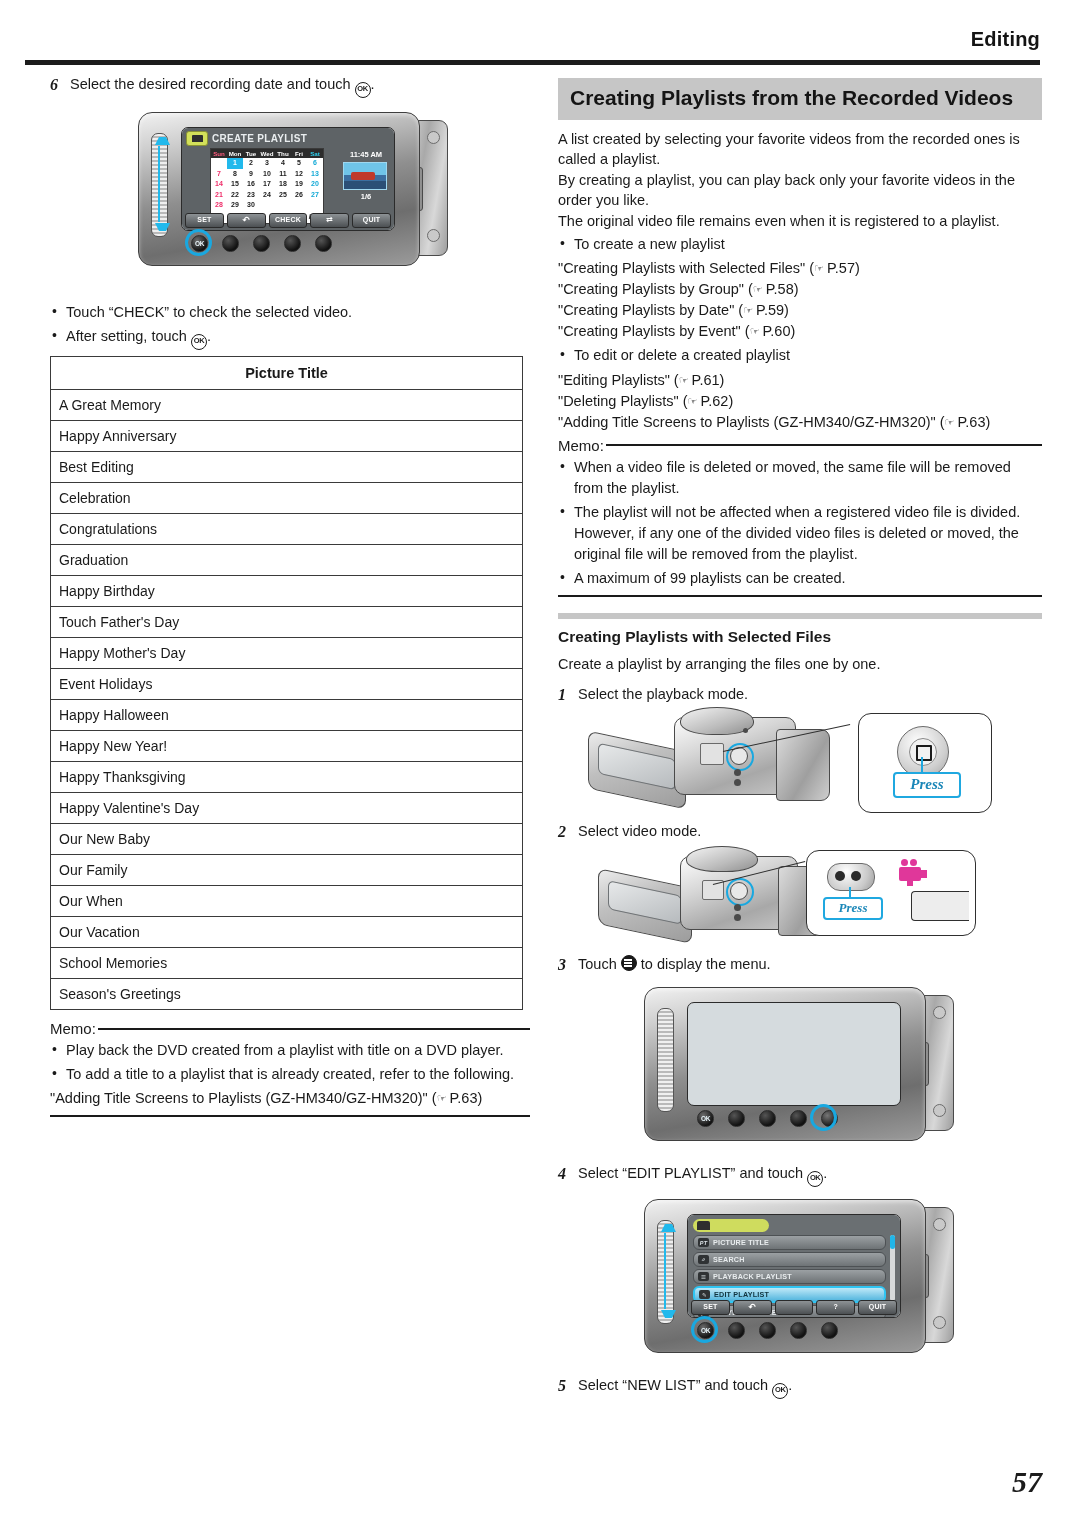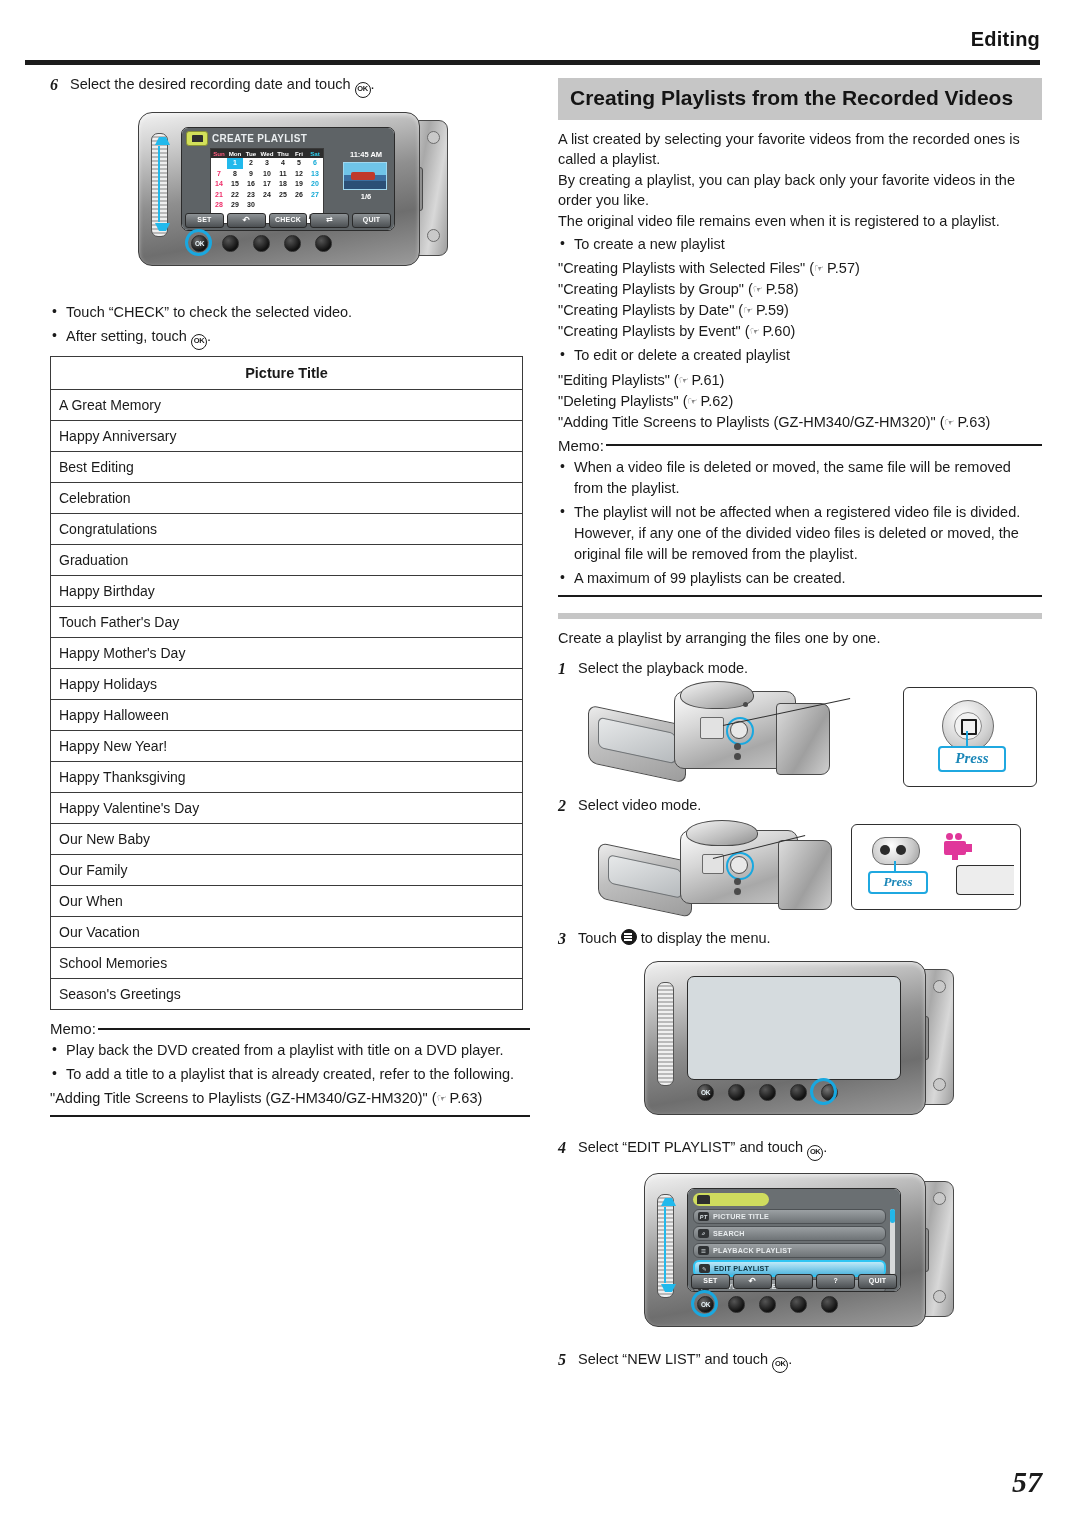--- a/index.html
+++ b/index.html
@@ -176,21 +176,21 @@
   .mrow.sel{
     background:linear-gradient(180deg,#bfe9f8,#4fb4dd);border:2px solid #2fc5f3;color:#10343f;
   }
   .mscroll{
     position:absolute;right:5px;top:20px;width:5px;height:66px;background:#d7dadb;border-radius:3px;
   }
   .mscroll i{position:absolute;left:0;top:0;width:5px;height:14px;background:#22b6e8;border-radius:3px;}
 
   
   .callout{
-    position:absolute;border:1.6px solid #2f2f2f;border-radius:6px;background:#fff;margin-left:45px;
+    position:absolute;border:1.6px solid #2f2f2f;border-radius:13px;background:#fff;
   }
   .press{
     position:absolute;border:2px solid #1fa8e0;border-radius:4px;background:#fff;
     color:#1b87b8;font-weight:bold;font-style:italic;text-align:center;
     font-family:"Liberation Serif",serif;
   }
   .leadline{position:absolute;background:#2f2f2f;height:1.4px;}
   .vline{position:absolute;background:#1fa8e0;width:2px;}
 
   
@@ -382,21 +382,21 @@
           <tr>
             <td>Happy Birthday</td>
           </tr>
           <tr>
             <td>Touch Father's Day</td>
           </tr>
           <tr>
             <td>Happy Mother's Day</td>
           </tr>
           <tr>
-            <td>Happy Holidays</td>
+            <td>Event Holidays</td>
           </tr>
           <tr>
             <td>Happy Halloween</td>
           </tr>
           <tr>
             <td>Happy New Year!</td>
           </tr>
           <tr>
             <td>Happy Thanksgiving</td>
           </tr>
@@ -467,20 +467,21 @@
         <span class="lbl">Memo:</span>
         <span class="ln"></span>
       </div>
       <div class="bullet">When a video file is deleted or moved, the same file will be removed from the playlist.</div>
       <div class="bullet">The playlist will not be affected when a registered video file is divided. However, if any one of the divided video files is deleted or moved, the original file will be removed from the playlist.</div>
       <div class="bullet">A maximum of 99 playlists can be created.</div>
       <div class="memo-foot"></div>
     </div>
 
     <div class="subbar"></div>
+    <div class="subhead">Creating Playlists with Selected Files</div>
     <p class="para" style="margin-bottom:10px;">Create a playlist by arranging the files one by one.</p>
 
     <div class="step">
       <span class="num">1</span><span>Select the playback mode.</span>
     </div>
 
     <div class="fig" style="height:104px;">
       <div class="cam3" style="position:absolute;left:30px;top:0;width:250px;height:104px;">
         <div class="c3-lcd" style="left:0;top:30px;width:96px;height:56px;">
             <i></i>

